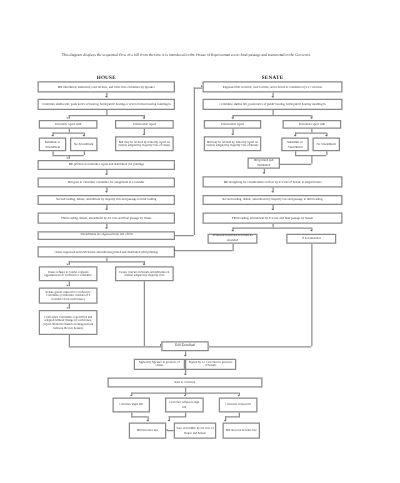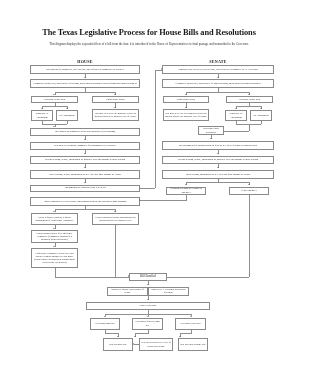--- a/index.html
+++ b/index.html
@@ -32,21 +32,20 @@
        border-left:1.7px solid #5b5b5b;}
   .arwl{position:absolute;width:0;height:0;
        border-top:1.3px solid transparent;border-bottom:1.3px solid transparent;
        border-right:1.7px solid #5b5b5b;}
 </style>
 </head>
 <body>
 
 <div id="canvas">
 
-  <div class="title">The Texas Legislative Process for House Bills and Resolutions</div>
   <div class="subtitle">This diagram displays the sequential flow of a bill from the time it is introduced in the House of Representatives to final passage and transmittal to the Governor.</div>
 
   <div class="colhead" style="left:30px;top:59px;width:110px;">HOUSE</div>
   <div class="colhead" style="left:162px;top:59px;width:112px;">SENATE</div>
 
   <div class="node" style="left:30px;top:65px;width:110px;height:9px;">Bill introduced, numbered, read 1st time, and referred to committee by Speaker</div>
   <div class="ln lnv" style="left:84.8px;top:74px;height:4px;"></div>
   <div class="arw" style="left:83.7px;top:77px;"></div>
 
   <div class="node" style="left:30px;top:79px;width:110px;height:9px;">Committee studies bill, posts notice of hearing, holds public hearing or acts in formal meeting resulting in</div>

